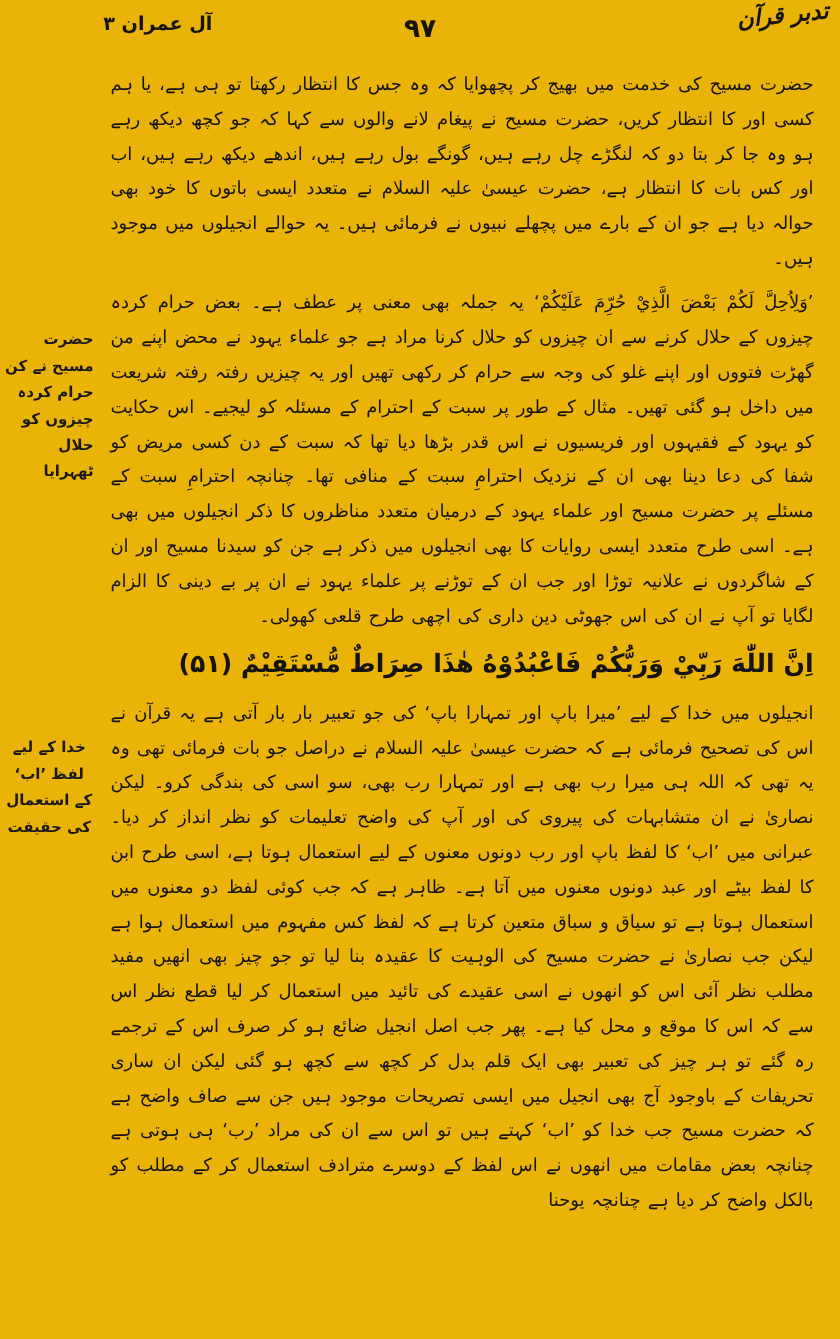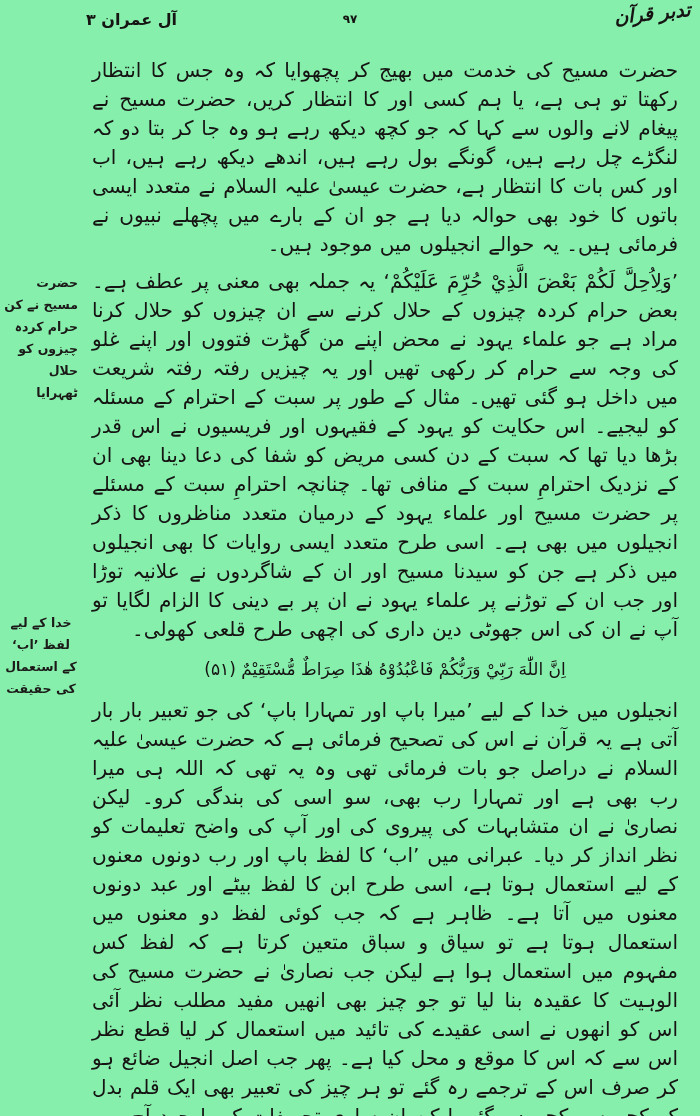--- a/index.html
+++ b/index.html
@@ -2,34 +2,34 @@
 <html lang="ur" dir="rtl"><head>
 <meta charset="utf-8">
 <style>
   * { margin:0; padding:0; box-sizing:border-box; }
   html,body { width:700px; height:1116px; }
   body { background:#e9e7e2; font-family:"DejaVu Sans", sans-serif; }
 
   .page {
     position:relative;
     width:700px; height:1116px;
-    background:#86efac;
+    background:#eab308;
     color:#151413;
     overflow:hidden;
   }
 
   
   .page-header { position:absolute; top:0; left:0; right:0; height:52px; direction:ltr; }
   .surah-ref {
     position:absolute; left:86px; top:10px;
     font-size:16px; font-weight:bold; letter-spacing:1px;
   }
   .page-num {
     position:absolute; left:50%; top:12px; transform:translateX(-50%);
-    font-size:12px; font-weight:bold;
+    font-size:22px; font-weight:bold;
   }
   .book-title {
     position:absolute; right:10px; top:2px;
     font-size:19px; font-weight:bold; font-style:italic;
     transform:rotate(-6deg);
   }
 
   
   .margin-col { position:absolute; top:0; left:0; width:84px; height:100%; }
   .margin-note {
@@ -40,29 +40,29 @@
   }
   .note-1 { top:272px;text-align:right; }
   .note-2 { top:612px;text-align:center; }
 
   
   .body-col {
     position:absolute; top:56px; left:92px; right:22px; bottom:8px;
     direction:rtl;
   }
   .para {
-    font-size:20px; line-height:29px;
+    font-size:15px; line-height:29px;
     text-align:justify;
     margin-bottom:8px;
     word-spacing:1px;
   }
   .arabic-quote { font-weight:normal; }
   .verse {
-    text-align:center;
-    font-size:17px; font-weight:normal;
+    text-align:right;
+    font-size:21px; font-weight:bold;
     line-height:30px;
     margin:10px 0 12px 0;
     letter-spacing:.5px;
   }
 </style>
 </head>
 <body>
 
 <div class="page">
 

